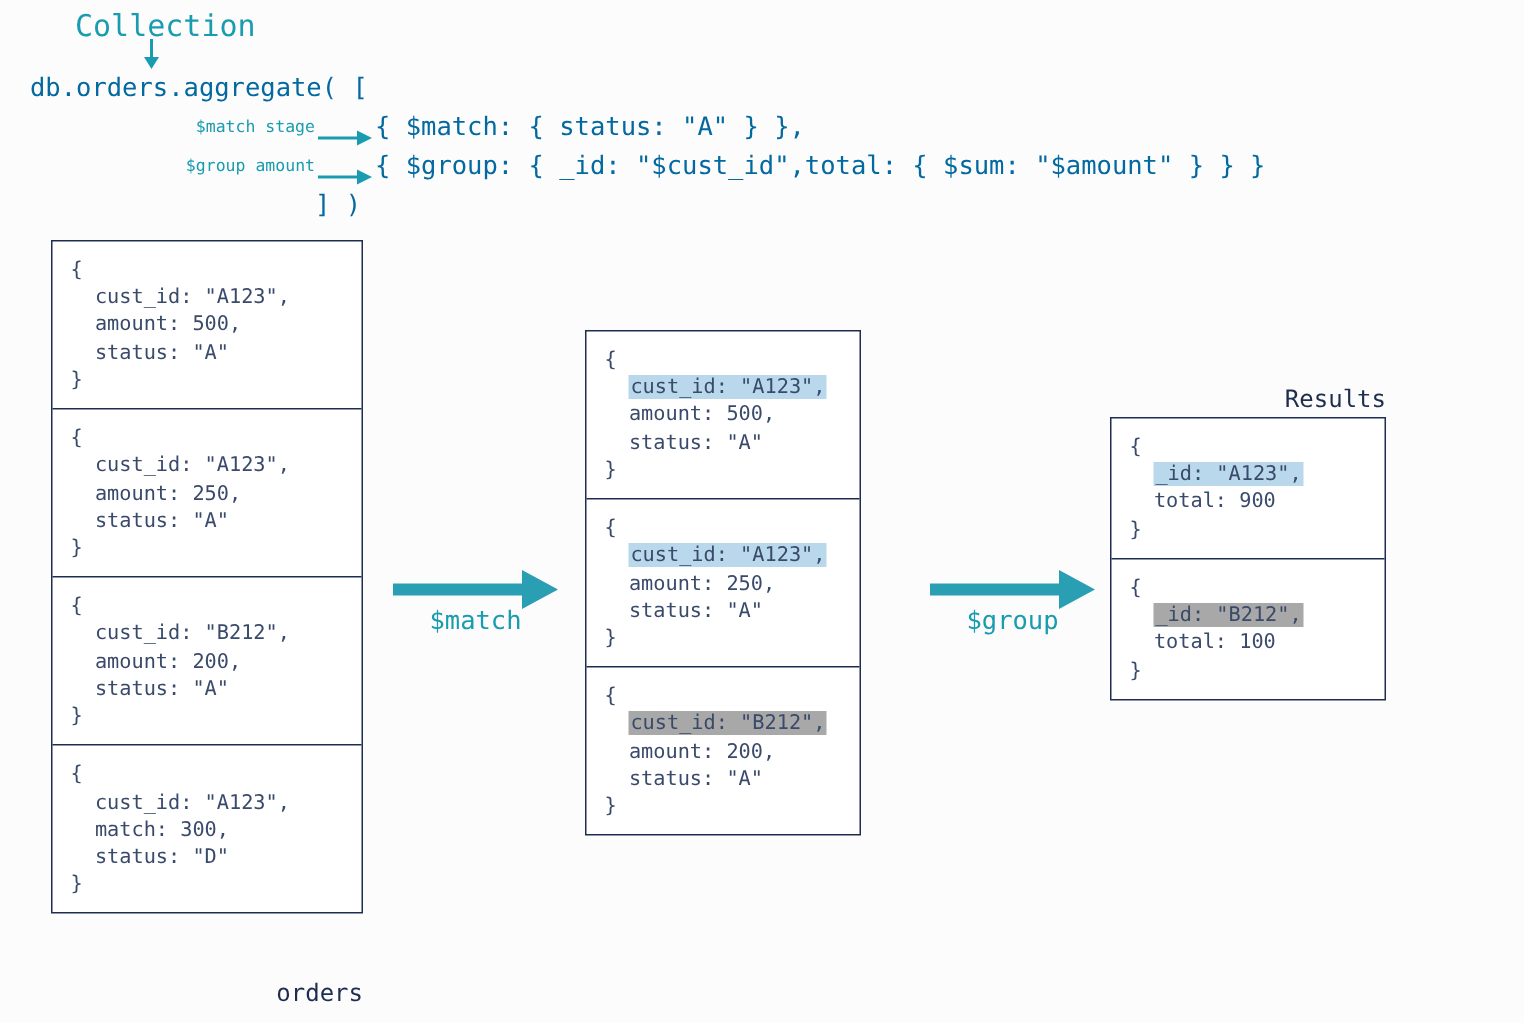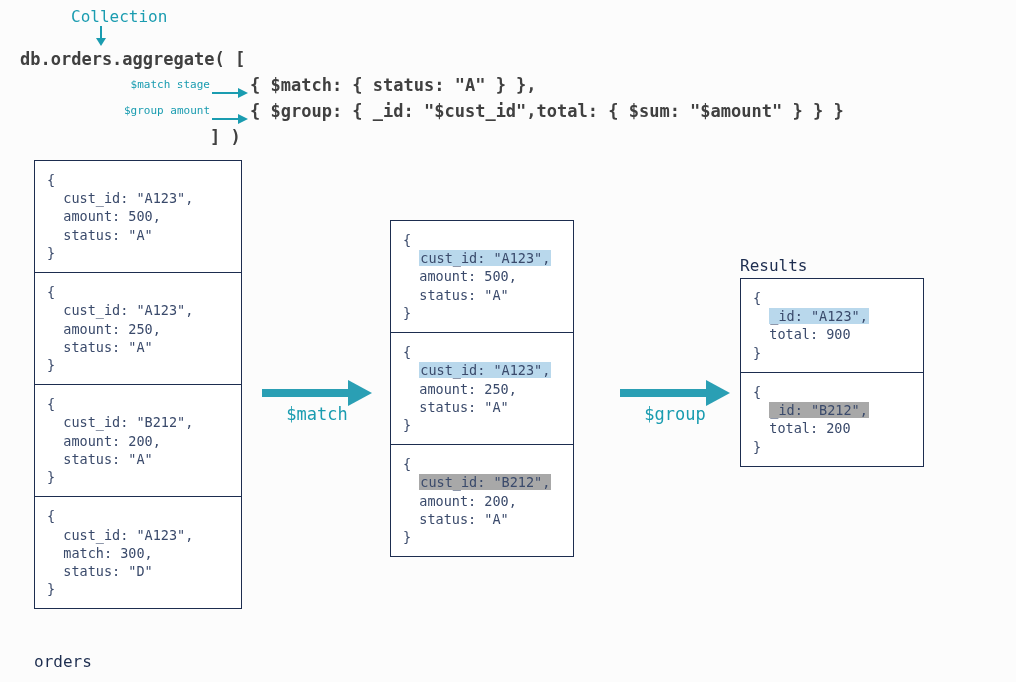--- a/index.html
+++ b/index.html
@@ -17,32 +17,31 @@
   
   .code-block {
     position: absolute;
     left: 20px;
     top: 4px;
     font-size: 17px;
     line-height: 1.55em;
   }
   .code-block .collection-label {
     color: #1a9cb0;
-    font-size: 16px;
+    font-size: 20px;
     position: absolute;
     left: 30px;
     top: 0;
-    margin-left: 21px;
   }
   .code-block .collection-arrow {
     position: absolute;
     left: 74px;
     top: 22px;
   }
-  .code-block .line { white-space: pre; color: #404040; font-weight: bold; }
+  .code-block .line { white-space: pre; color: #0369a1; }
   .code-block .line.l1 { position: absolute; left: 0;   top: 42px; }
   .code-block .line.l2 { position: absolute; left: 230px; top: 68px; }
   .code-block .line.l3 { position: absolute; left: 230px; top: 94px; }
   .code-block .line.l4 { position: absolute; left: 190px; top: 120px; }
 
   .stage-label {
     position: absolute;
     color: #1a9cb0;
     font-size: 11px;
     text-align: right;
@@ -79,21 +78,21 @@
   }
 
   .col.orders  { left: 34px;  top: 160px; width: 208px; }
   .col.matched { left: 390px; top: 220px; width: 184px; }
   .col.results { left: 740px; top: 278px; width: 184px; }
 
   .col-title {
     position: absolute;
     font-size: 16px;
     color: #1d2d4f;
-    text-align: left;
+    text-align: right;
   }
   .orders-title  { left: 34px;  top: 652px; width: 208px; }
   .results-title { left: 740px; top: 256px; width: 184px; }
 
   
   .big-arrow {
     position: absolute;
     display: flex;
     flex-direction: column;
     align-items: center;
@@ -200,15 +199,15 @@
 </div>
 
 <div class="col-title results-title">Results</div>
 <div class="col results">
   <div class="doc"><span>{</span>
   <span class="hl-blue">_id: "A123",</span>
 <span>  total: 900</span>
 <span>}</span></div>
   <div class="doc"><span>{</span>
   <span class="hl-gray">_id: "B212",</span>
-<span>  total: 200</span>
+<span>  total: 100</span>
 <span>}</span></div>
 </div>
 
 </body></html>

